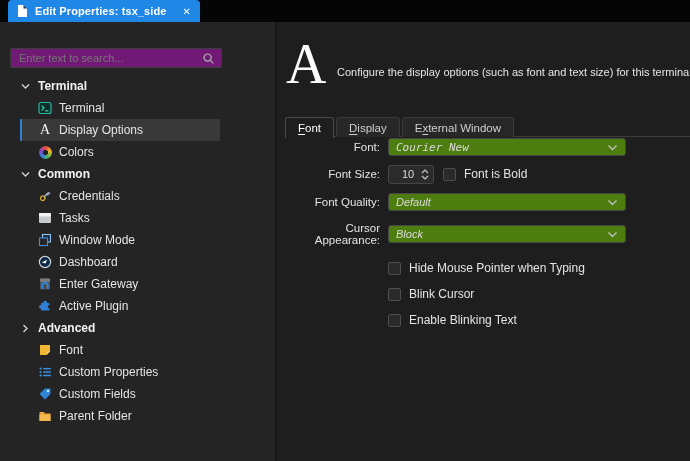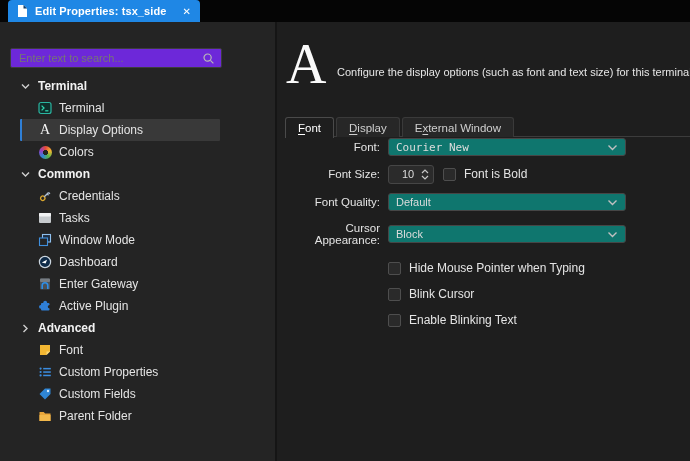--- a/index.html
+++ b/index.html
@@ -18,21 +18,21 @@
   }
   .doc-tab .title { font-weight:600; letter-spacing:.1px; }
   .doc-tab .close { margin-left:10px; font-size:10px; cursor:pointer; color:#fff; }
   
   .sidebar {
     position:absolute; top:22px; left:0; bottom:0; width:277px;
     background:#242424; border-right:2px solid #151515;
   }
   .searchbox {
     position:absolute; left:10px; top:26px; width:212px; height:20px;
-    background:#6d28d9; border:1px solid #3d3d3d; border-radius:2px;
+    background:#701a75; border:1px solid #3d3d3d; border-radius:2px;
     display:flex; align-items:center; padding:0 6px 0 0;
   }
   .searchbox input {
     flex:1; min-width:0; background:transparent; border:none; outline:none;
     color:#cfcfcf; font-size:11px; padding:0 8px; font-family:"Liberation Sans",sans-serif;
   }
   .searchbox input::placeholder { color:#767676; }
   .tree { position:absolute; top:53px; left:0; right:0; }
   .trow {
     position:relative; height:22px; display:flex; align-items:center; gap:7px;
@@ -79,22 +79,22 @@
   .tab.active {
     background:#1e1e1e; color:#fff; border-color:#4a4a4a;
     height:21px; margin-bottom:-1px;
   }
   .tab .mn { text-decoration:underline; text-underline-offset:2px; }
   
   .form { position:absolute; left:6px; top:116px; right:8px; }
   .frow { display:flex; align-items:center; }
   .flabel { width:95px; text-align:right; margin-right:8px; font-size:11.5px; color:#e4e4e4; flex:none; }
   .select {
-    width:238px; height:18px; background:#0f766e; border:1px solid #464646; border-radius:3px;
-    display:flex; align-items:center; padding:0 7px; color:#dcdcdc; font-size:11px; cursor:pointer;
+    width:238px; height:18px; background:#4d7c0f; border:1px solid #464646; border-radius:3px;
+    display:flex; align-items:center; padding:0 7px; color:#dcdcdc; font-size:11px; cursor:pointer;font-style:italic;
   }
   .select .value { flex:1; overflow:hidden; white-space:nowrap; }
   .mono { font-family:"DejaVu Sans Mono", monospace; font-size:11px; }
   .spin {
     width:46px; height:19px; background:#2b2b2b; border:1px solid #464646; border-radius:3px;
     display:flex; align-items:center; padding:0 4px 0 6px; color:#dcdcdc; font-size:11px;
   }
   .spin .value { flex:1; text-align:center; }
   .spin .arrows { display:flex; flex-direction:column; gap:1px; cursor:pointer; }
   .cb {

